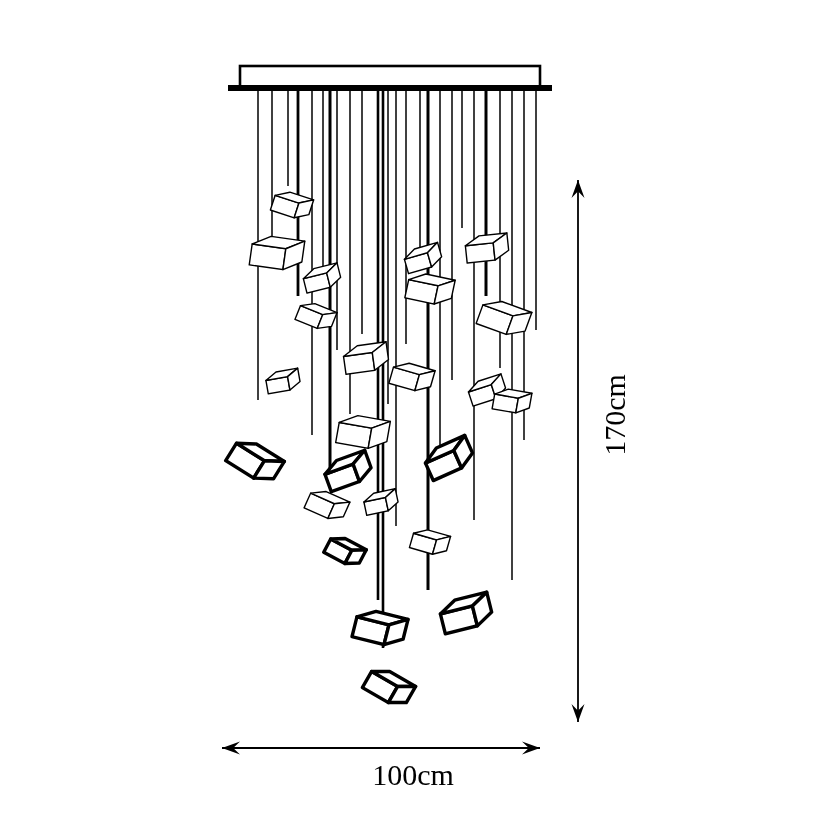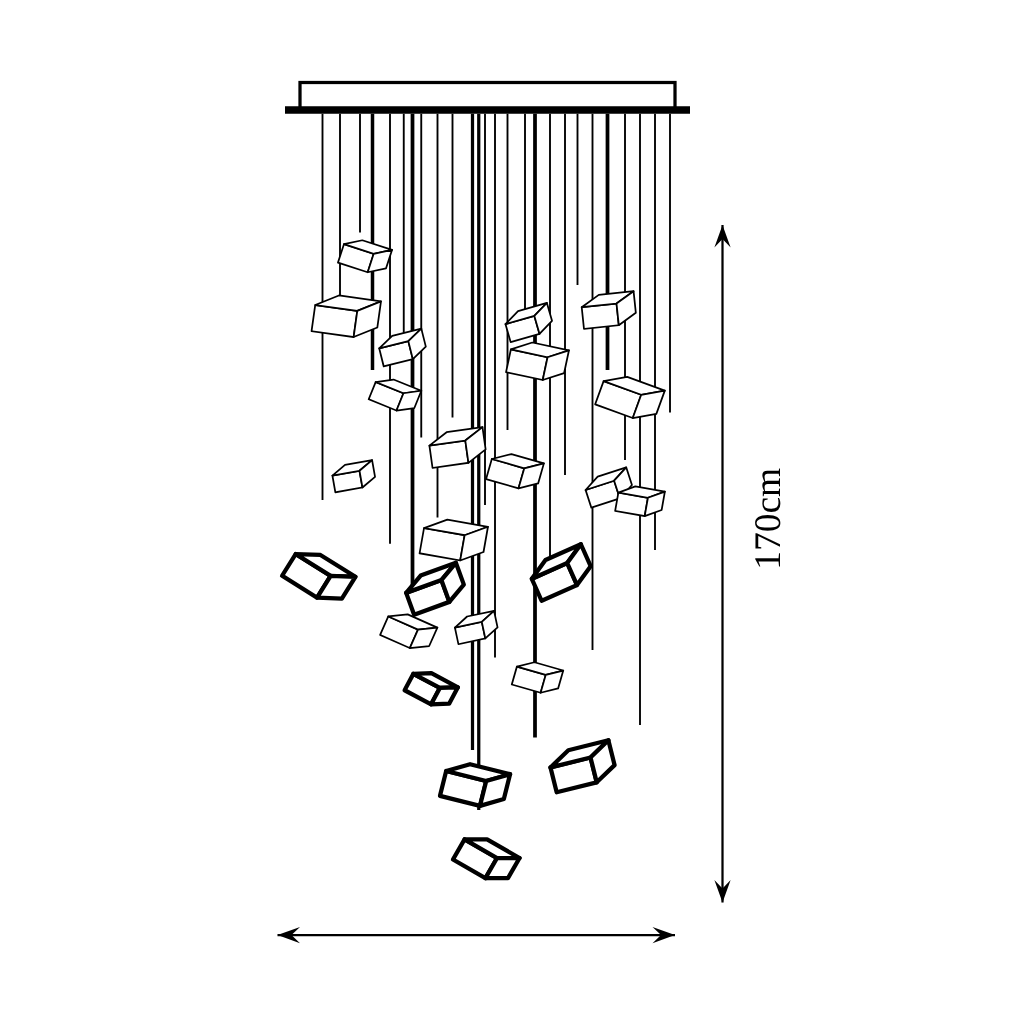--- a/index.html
+++ b/index.html
@@ -216,16 +216,17 @@
       <polygon id="dimv-arrow-bottom" fill="#000000" points="578.0,722.0 571.5,704.0 578.0,710.8 584.5,704.0"></polygon>
     </g>
 
     <g id="dim-horizontal">
       <line id="dimh-line" stroke="#000000" stroke-width="1.8" x1="222" y1="748" x2="540" y2="748"></line>
       <polygon id="dimh-arrow-left" fill="#000000" points="222.0,748.0 240.0,741.5 233.2,748.0 240.0,754.5"></polygon>
       <polygon id="dimh-arrow-right" fill="#000000" points="540.0,748.0 522.0,741.5 528.8,748.0 522.0,754.5"></polygon>
     </g>
   </svg>
 
+  <div class="dim-label" id="label-width">100cm</div>
 
   <div class="dim-label" id="label-height">170cm</div>
 
 </div>
 
 </body></html>

